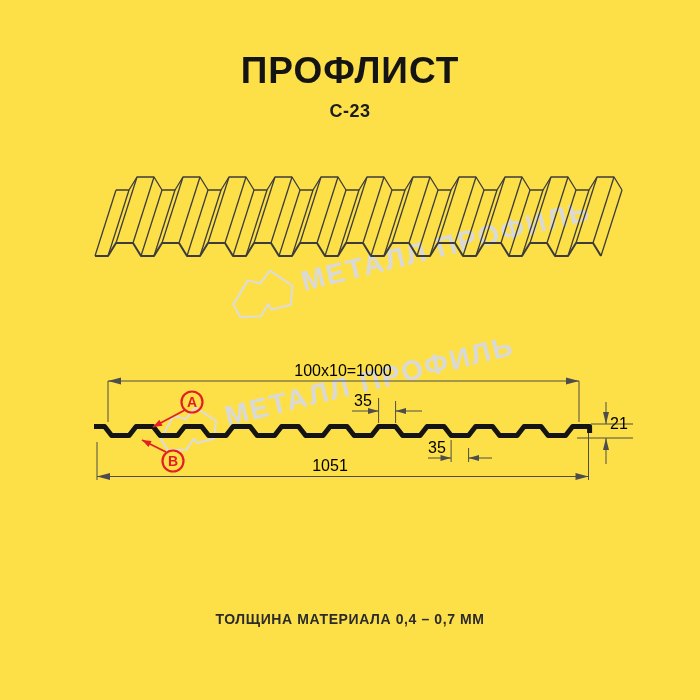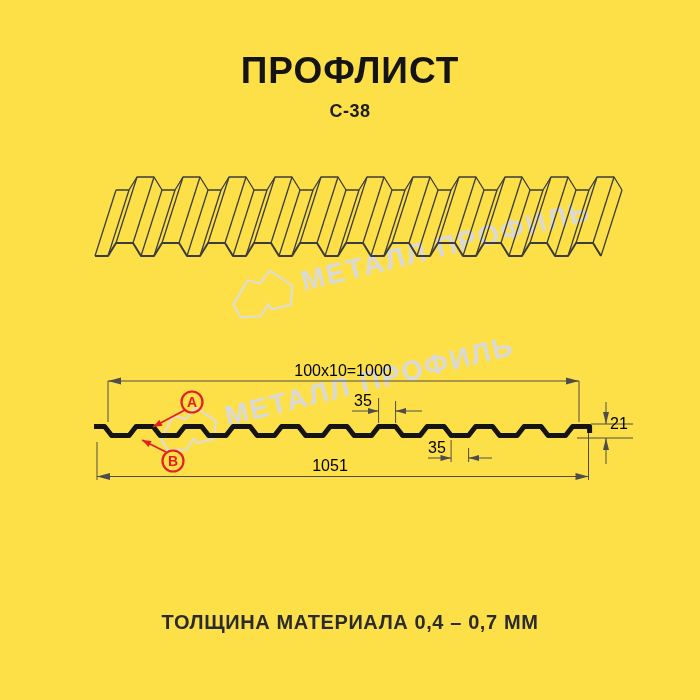--- a/index.html
+++ b/index.html
@@ -3,34 +3,34 @@
 <meta charset="utf-8">
 <style>
   html,body{margin:0;padding:0;background:#fff;}
   .page{position:relative;width:700px;height:700px;background:#fde047;overflow:hidden;
         font-family:"Liberation Sans",sans-serif;}
   .title{position:absolute;top:50px;left:0;width:700px;text-align:center;margin:0;
          font-size:37px;font-weight:800;letter-spacing:1px;color:#141414;}
   .subtitle{position:absolute;top:101px;left:0;width:700px;text-align:center;
          font-size:18px;font-weight:700;letter-spacing:.5px;color:#1b1b1b;}
   .footer{position:absolute;top:611px;left:0;width:700px;text-align:center;
-         font-size:20px;font-weight:700;letter-spacing:.6px;color:#2b2b2b;}
+         font-size:14px;font-weight:700;letter-spacing:.6px;color:#2b2b2b;}
   svg#diagram{position:absolute;top:0;left:0;}
   .wm-text{font-family:"Liberation Sans",sans-serif;font-size:28px;font-weight:700;
            letter-spacing:2px;}
   .dim{font-family:"Liberation Sans",sans-serif;font-size:16px;}
   .mark-letter{font-family:"Liberation Sans",sans-serif;font-size:14px;font-weight:700;}
 </style>
 </head>
 <body>
 
 <div class="page">
 
   <h1 class="title">ПРОФЛИСТ</h1>
-  <div class="subtitle">С-38</div>
+  <div class="subtitle">С-23</div>
 
   <svg id="diagram" width="700" height="700" viewBox="0 0 700 700">
 
     <g transform="translate(224,276) rotate(-14)">
       <path d="M 2 30 L 22 10 L 33 16 L 46 6 L 64 26 L 58 44 L 38 44 L 36 38 L 26 48 L 6 44 Z" fill="none" stroke="#dcdcdc" stroke-width="2" stroke-linejoin="round"></path>
       <text class="wm-text" x="74" y="34" fill="#d9d9d9">МЕТАЛЛ ПРОФИЛЬ</text>
     </g>
 
     <g transform="translate(152,412) rotate(-14)">
       <path d="M 2 28 L 20 9 L 31 15 L 43 6 L 60 24 L 54 41 L 36 41 L 34 36 L 24 45 L 6 41 Z" fill="none" stroke="#dcdcdc" stroke-width="2" stroke-linejoin="round"></path>

